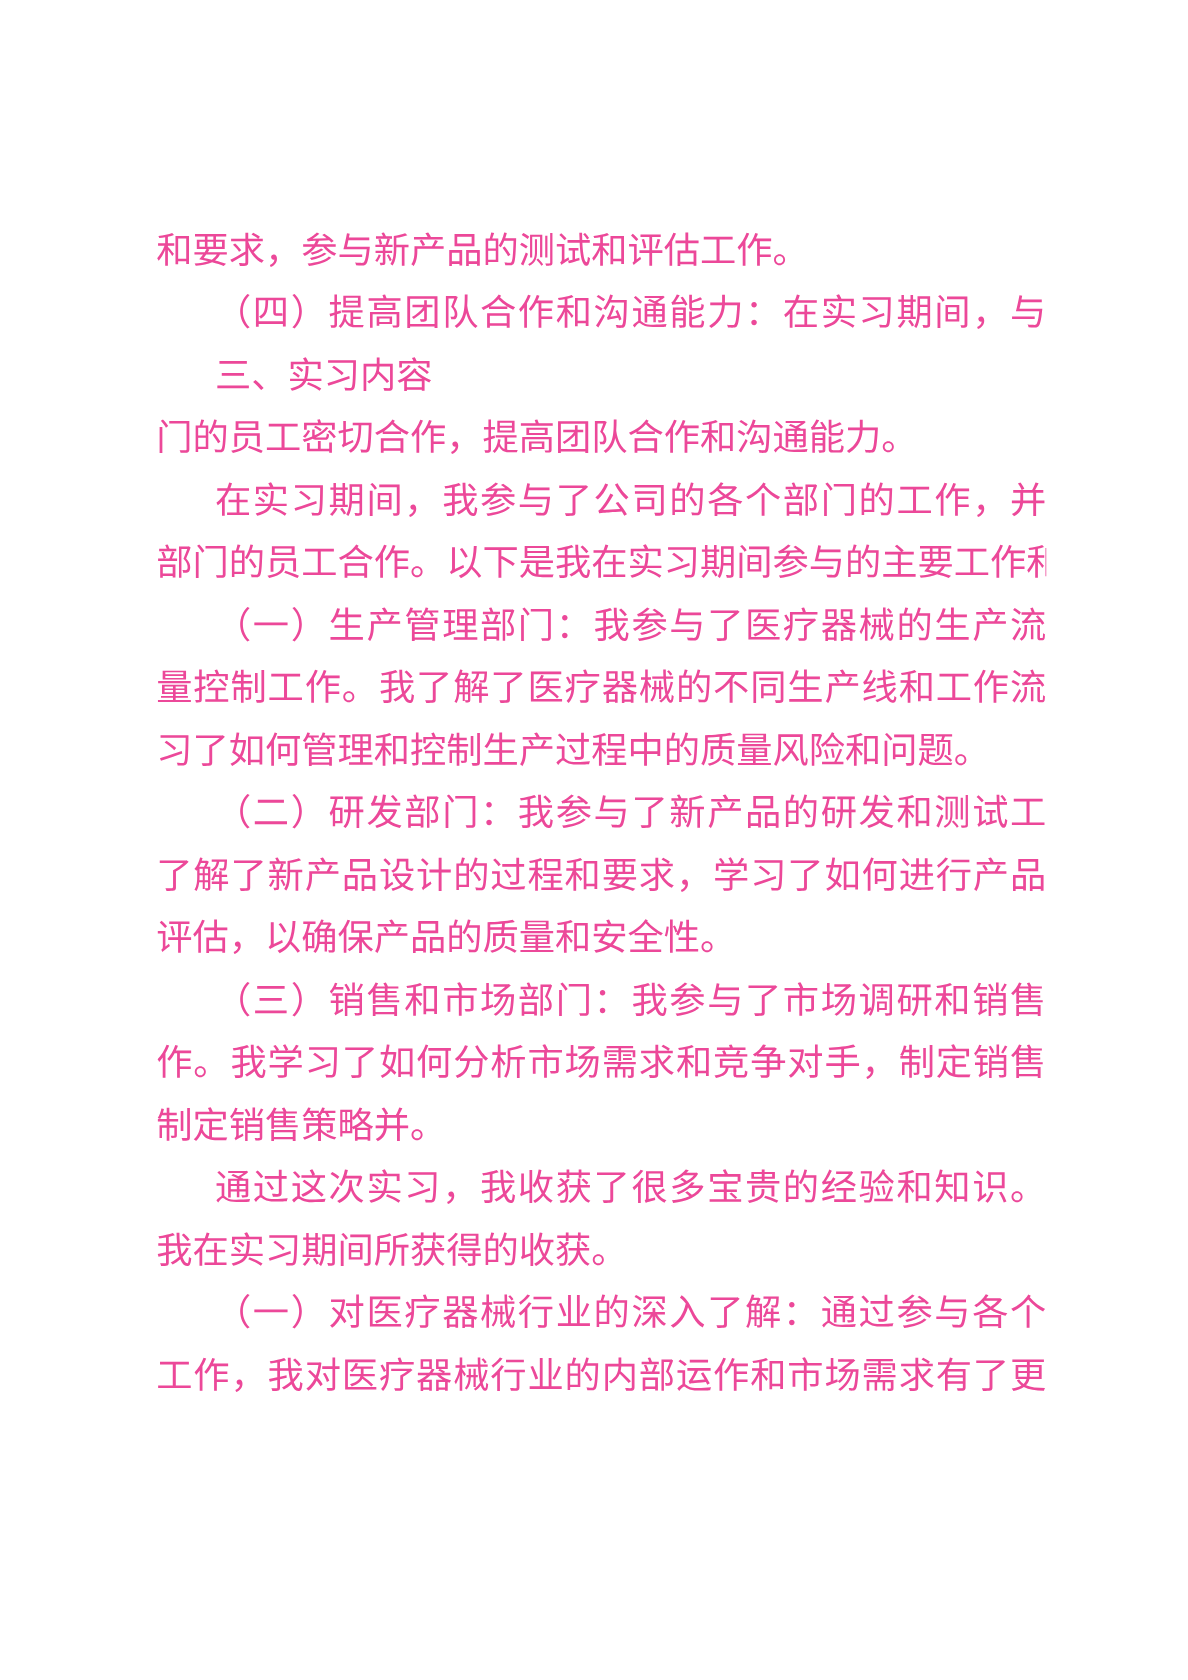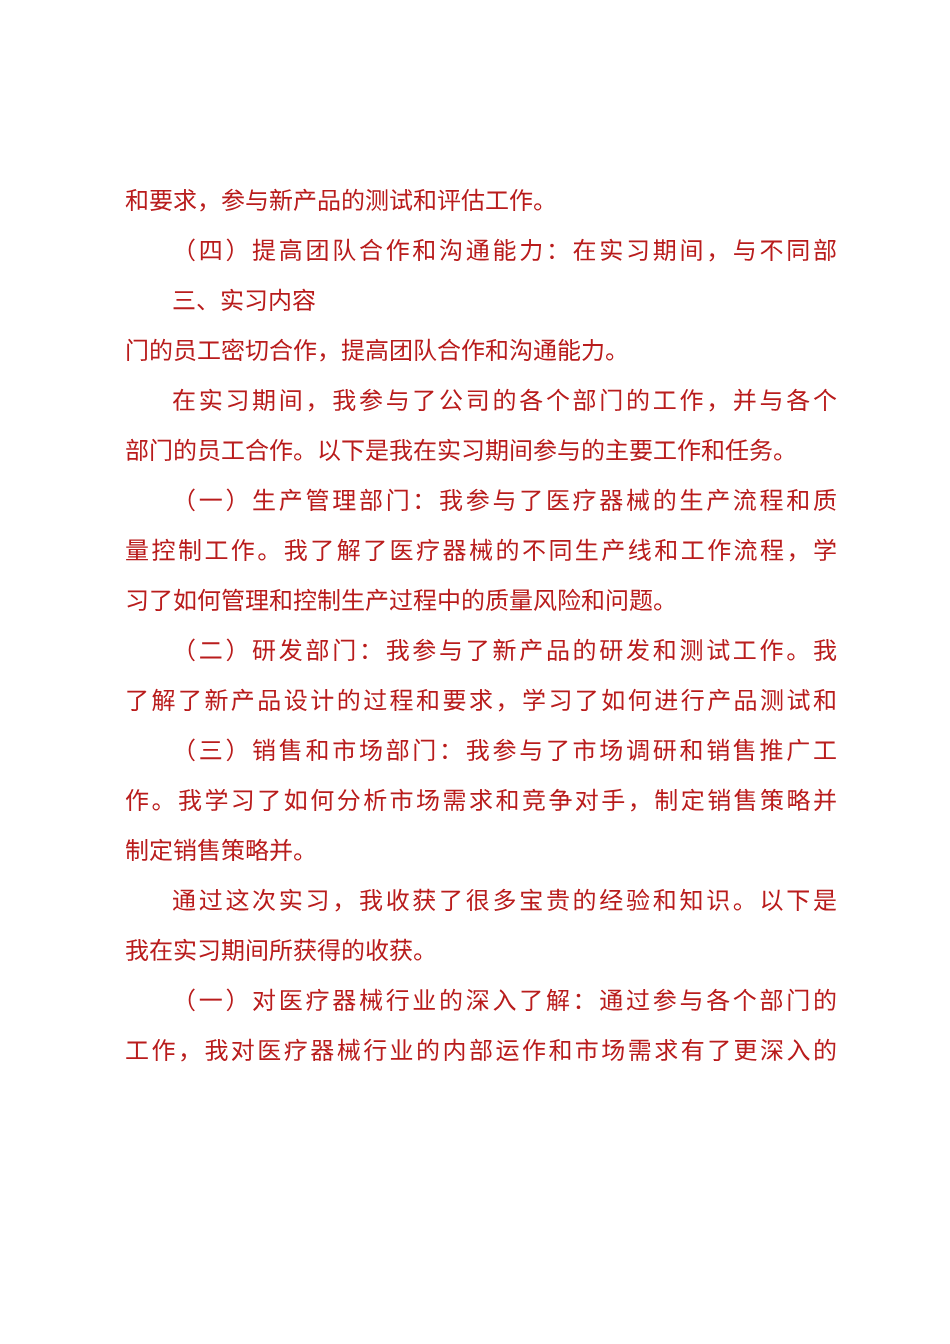--- a/index.html
+++ b/index.html
@@ -13,22 +13,22 @@
     height: 1344px;
     background: #ffffff;
     overflow: hidden;
     font-family: "Liberation Sans", "DejaVu Sans", sans-serif;
   }
   .textblock {
     position: absolute;
     left: 125px;
     top: 176px;
     width: 712px;
-    color: #b91c1c;
-    font-size: 24px;
+    color: #ec4899;
+    font-size: 29px;
     line-height: 50px;
     font-weight: 400;
     letter-spacing: 0px;
   }
   .ln {
     height: 50px;
     overflow: hidden;
     white-space: nowrap;
     text-align: left;
   }
@@ -59,20 +59,21 @@
 
     <div class="ln indent fill">在实习期间，我参与了公司的各个部门的工作，并与各个</div>
     <div class="ln">部门的员工合作。以下是我在实习期间参与的主要工作和任务。</div>
 
     <div class="ln indent fill">（一）生产管理部门：我参与了医疗器械的生产流程和质</div>
     <div class="ln fill">量控制工作。我了解了医疗器械的不同生产线和工作流程，学</div>
     <div class="ln">习了如何管理和控制生产过程中的质量风险和问题。</div>
 
     <div class="ln indent fill">（二）研发部门：我参与了新产品的研发和测试工作。我</div>
     <div class="ln fill">了解了新产品设计的过程和要求，学习了如何进行产品测试和</div>
+    <div class="ln">评估，以确保产品的质量和安全性。</div>
 
     <div class="ln indent fill">（三）销售和市场部门：我参与了市场调研和销售推广工</div>
     <div class="ln fill">作。我学习了如何分析市场需求和竞争对手，制定销售策略并</div>
     <div class="ln">制定销售策略并。</div>
 
 
     <div class="ln indent fill">通过这次实习，我收获了很多宝贵的经验和知识。以下是</div>
     <div class="ln">我在实习期间所获得的收获。</div>
 
     <div class="ln indent fill">（一）对医疗器械行业的深入了解：通过参与各个部门的</div>

